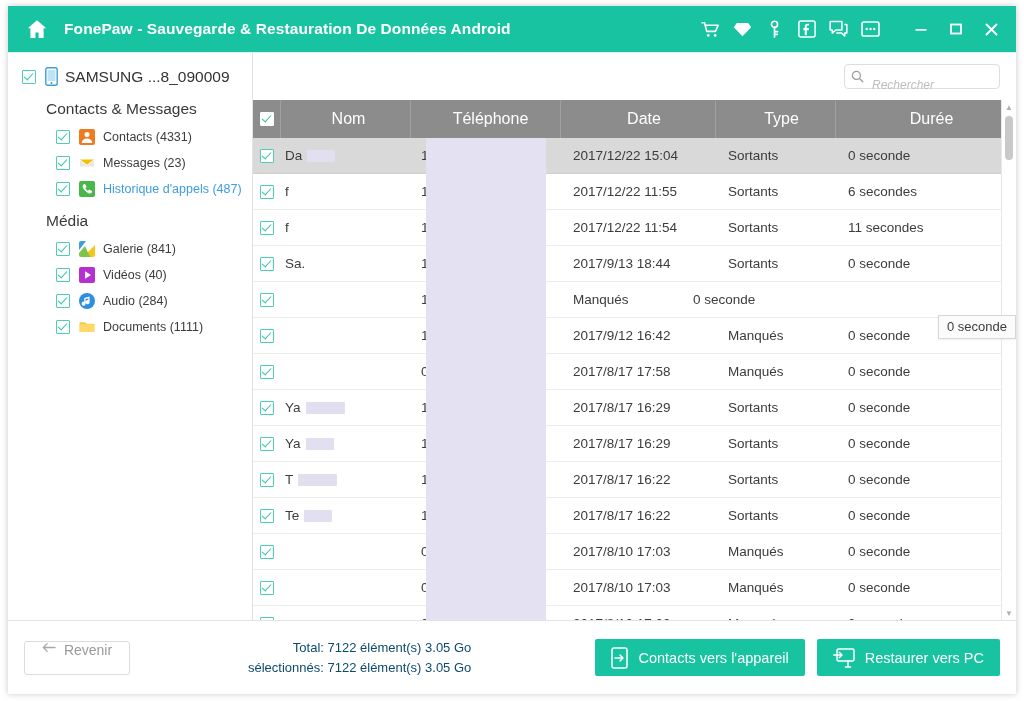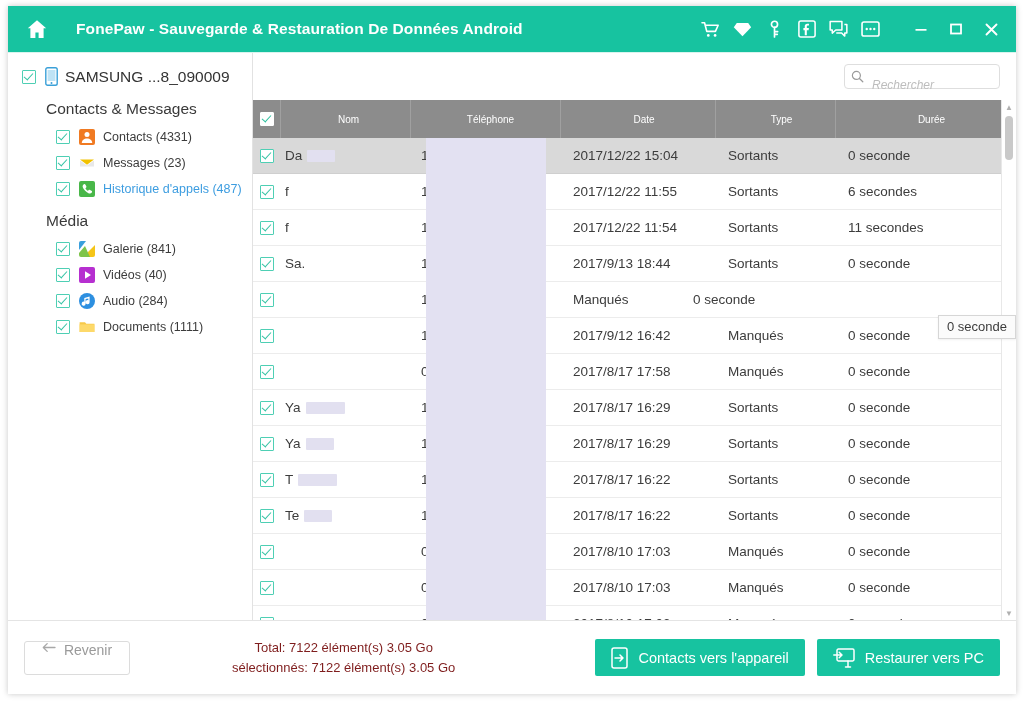--- a/index.html
+++ b/index.html
@@ -26,21 +26,20 @@
   }
 
   
   #titlebar {
     height: 46px;
     background: #17c3a0;
     display: flex;
     align-items: center;
     flex: 0 0 auto;
     position: relative;
-    gap: 12px;
   }
   #home-icon {
     width: 30px;
     height: 30px;
     margin-left: 14px;
     margin-right: 12px;
     display: flex;
     align-items: center;
     justify-content: center;
     cursor: pointer;
@@ -228,21 +227,21 @@
   #thead {
     background: #8c8c8c;
     color: #ffffff;
     height: 38px;
     flex: 0 0 38px;
     position: relative;
     z-index: 3;
   }
   #thead .cell {
     color: #ffffff;
-    font-size: 10px;
+    font-size: 16px;
     justify-content: center;
     border-right: 1px solid #a0a0a0;
   }
   #thead .cell.c0 { border-right: 1px solid #a0a0a0; }
   .cell {
     display: flex;
     align-items: center;
     height: 100%;
     box-sizing: border-box;
     font-size: 13.5px;
@@ -358,26 +357,26 @@
     justify-content: center;
     gap: 8px;
     color: #9a9a9a;
     font-size: 14px;
     background: #ffffff;
     cursor: pointer;
     box-sizing: border-box;
   }
   #totals {
     position: absolute;
-    left: 224px;
+    left: 240px;
     top: 50%;
     transform: translateY(-50%);
-    text-align: center;
+    text-align: right;
     line-height: 20px;
-    color: #7f1d1d;
+    color: #0c4a6e;
     font-size: 13px;
     white-space: nowrap;
   }
   #footer-actions {
     margin-left: auto;
     display: flex;
     gap: 12px;
   }
   .act-btn {
     height: 37px;

